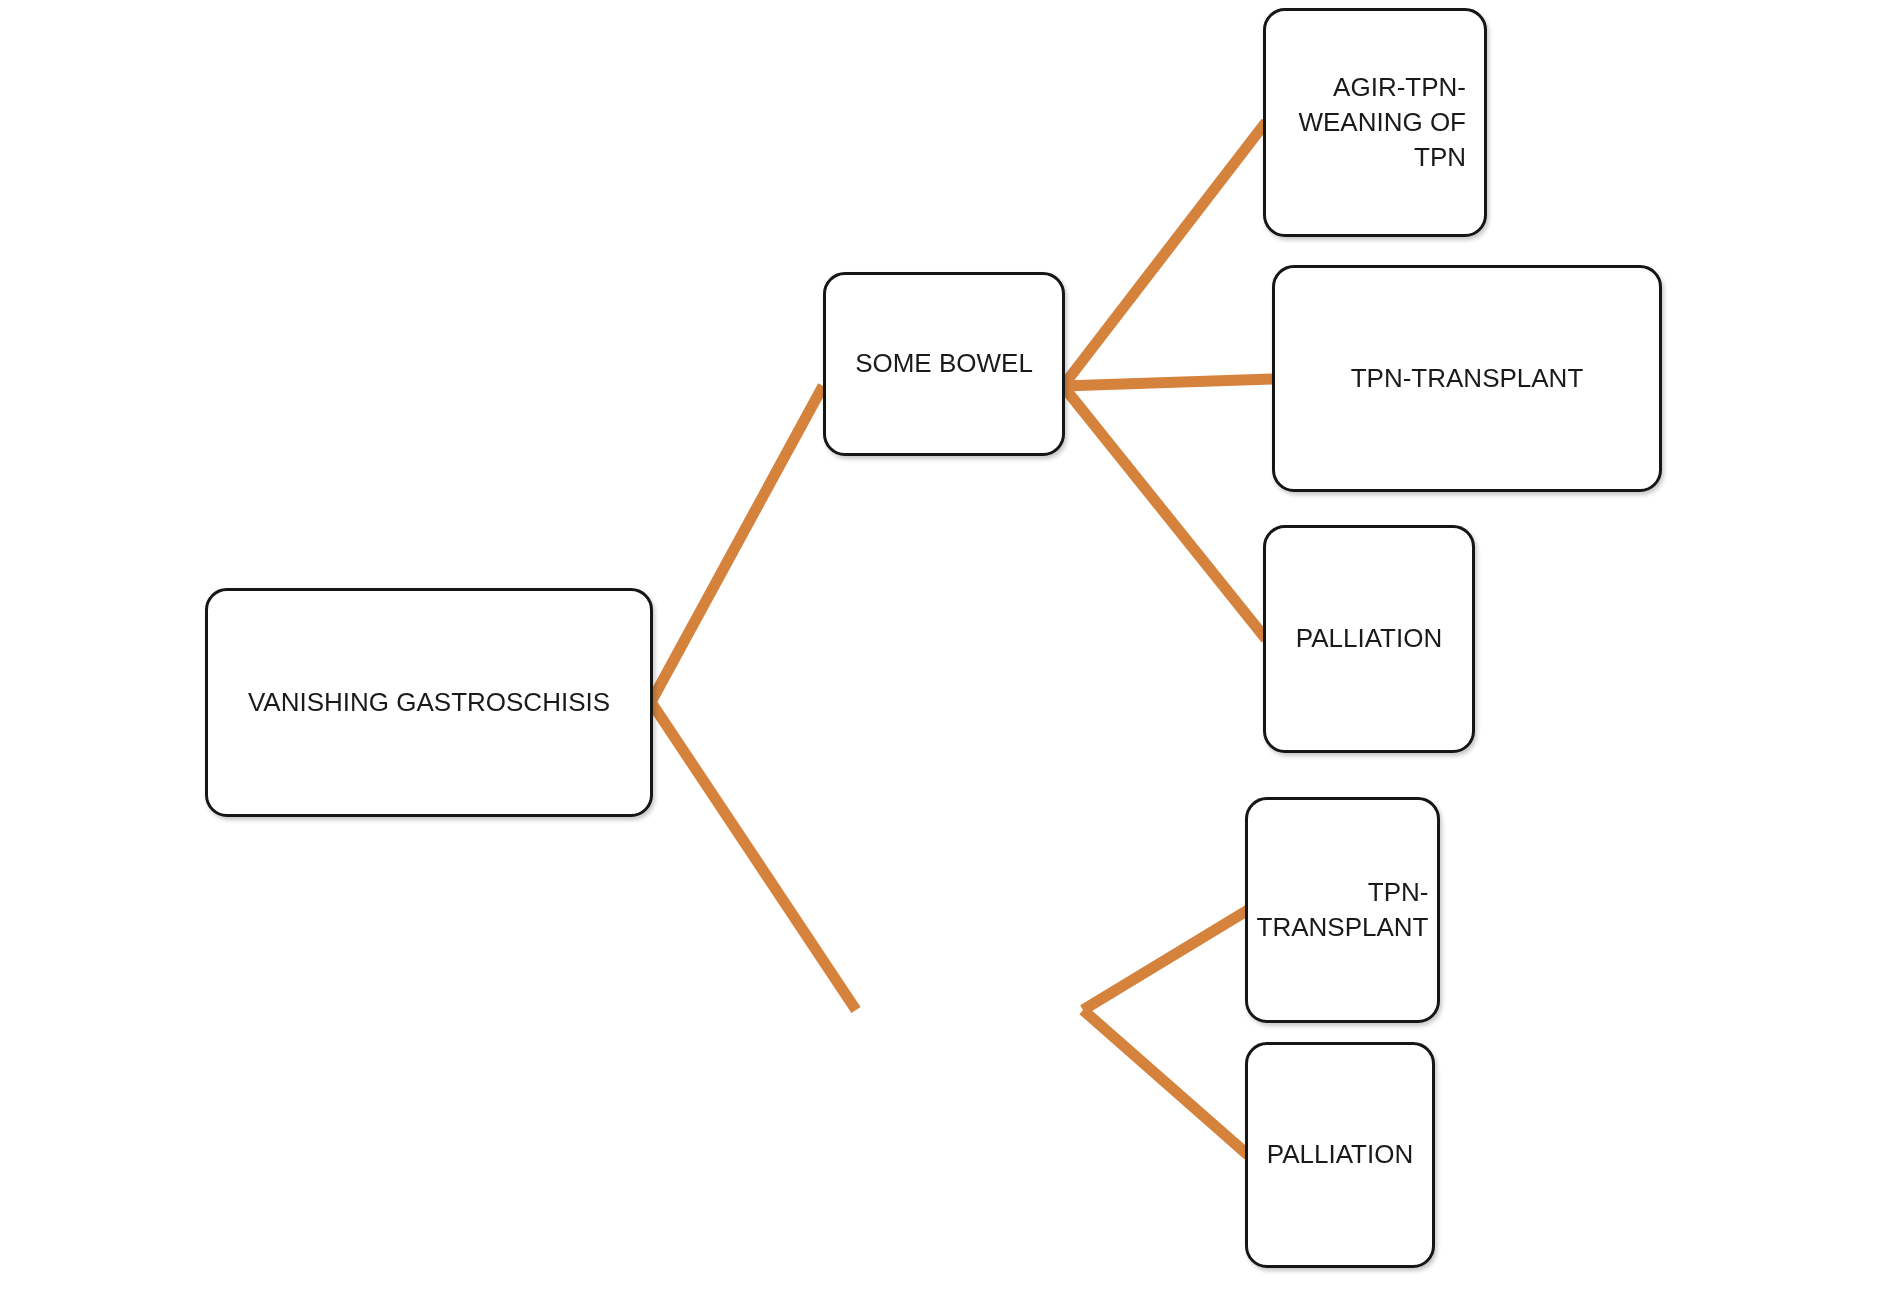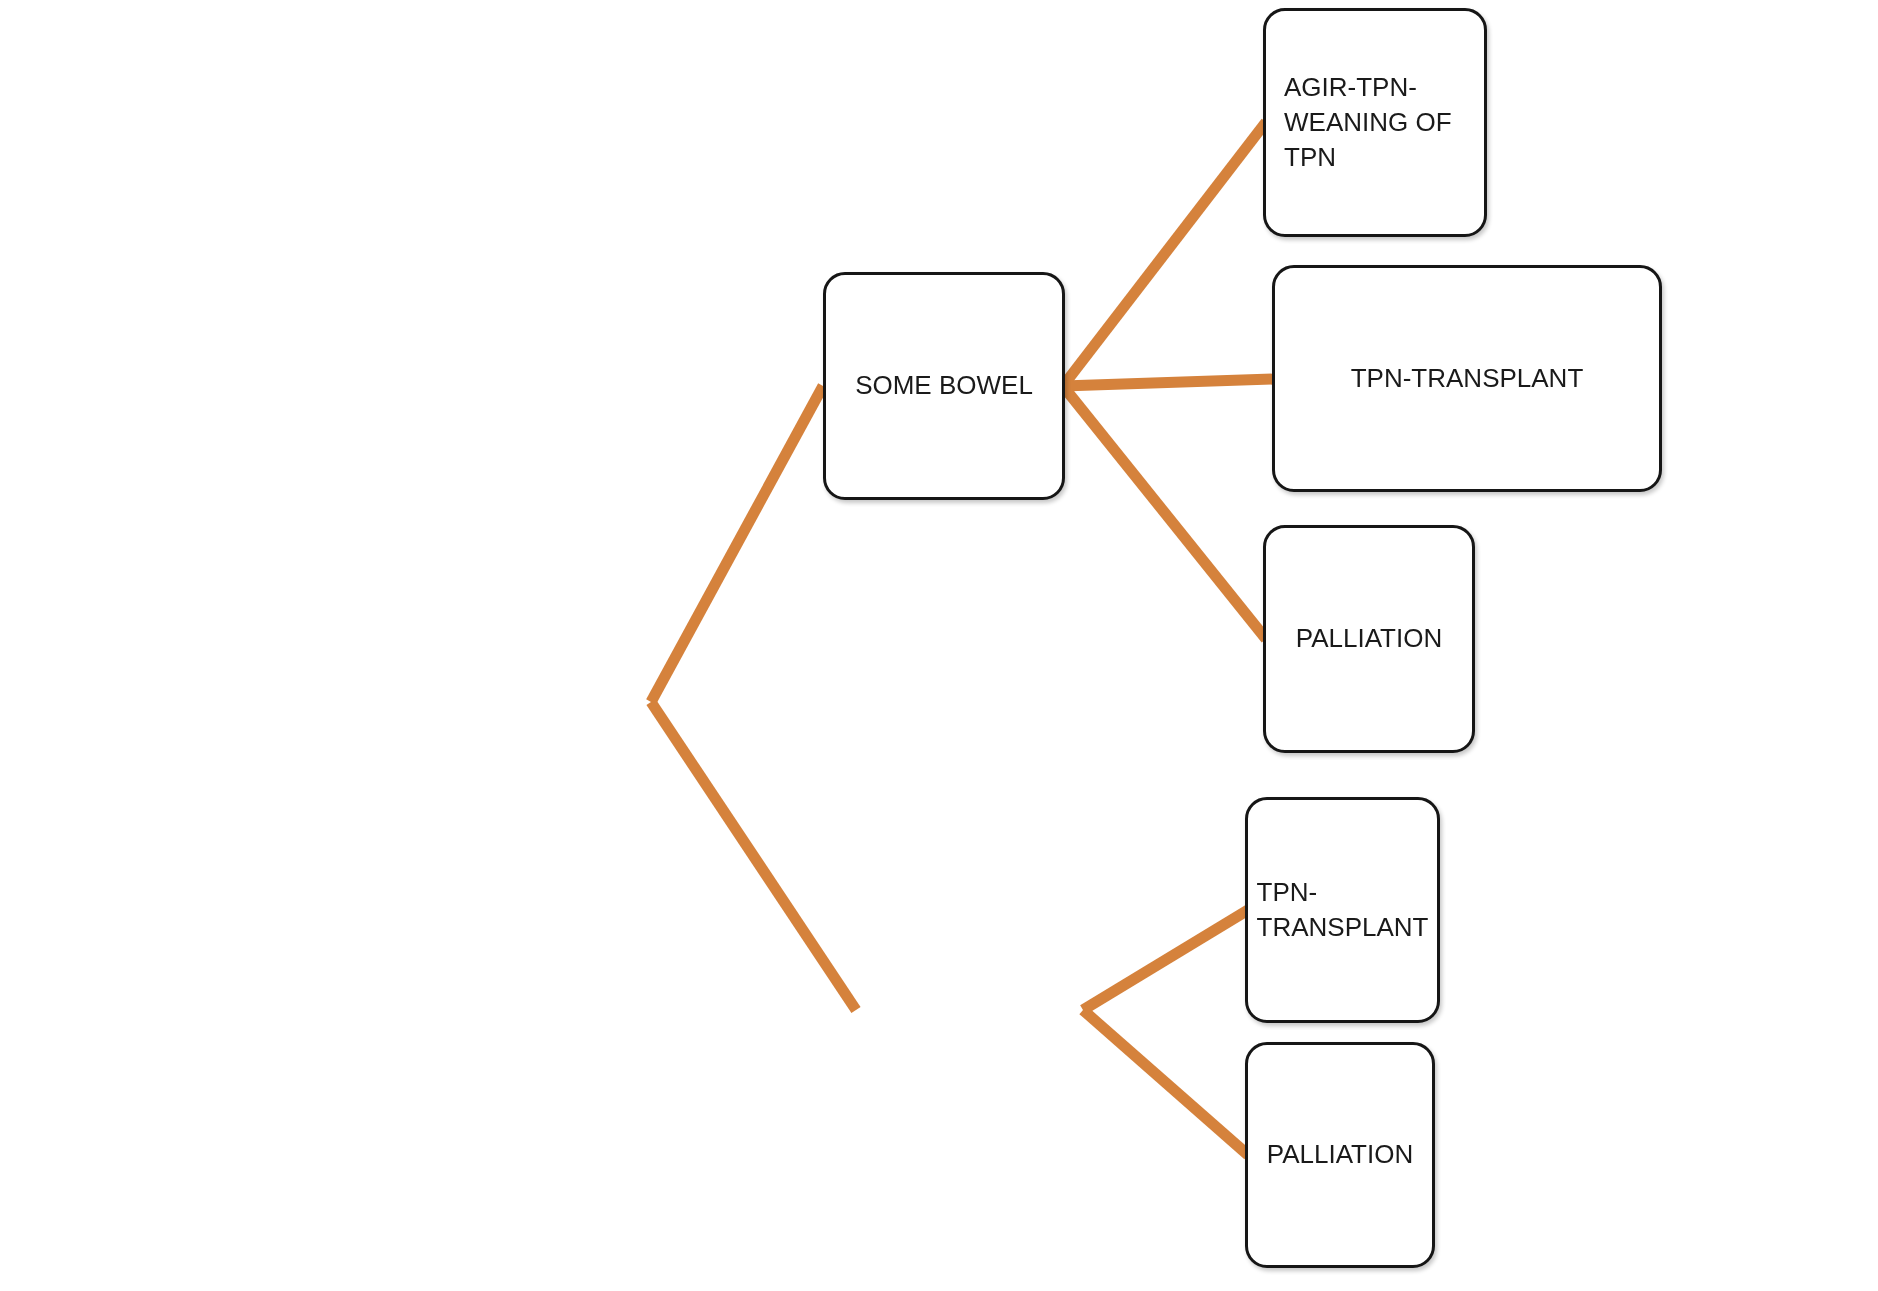--- a/index.html
+++ b/index.html
@@ -25,29 +25,29 @@
   .node {
     position: absolute;
     box-sizing: border-box;
     background: #ffffff;
     border: 3px solid #161616;
     border-radius: 22px;
     box-shadow: 2px 3px 4px rgba(0,0,0,0.22);
     display: flex;
     align-items: center;
     justify-content: center;
-    text-align: left;
+    text-align: right;
     color: #1a1a1a;
     font-size: 26px;
     line-height: 1.35;
     padding: 10px 18px;
   }
   
   .n-root        { left: 205px;  top: 588px;  width: 448px; height: 229px; }
-  .n-some-bowel  { left: 823px;  top: 272px;  width: 242px; height: 228px; }
+  .n-some-bowel  { left: 823px;  top: 272px;  width: 242px; height: 184px; }
   .n-agir        { left: 1263px; top: 8px;    width: 224px; height: 229px; }
   .n-tpn-top     { left: 1272px; top: 265px;  width: 390px; height: 227px; }
   .n-pall-top    { left: 1263px; top: 525px;  width: 212px; height: 228px; }
   .n-very-min    { left: 852px;  top: 897px;  width: 233px; height: 225px; }
   .n-tpn-bottom  { left: 1245px; top: 797px;  width: 195px; height: 226px; }
   .n-pall-bottom { left: 1245px; top: 1042px; width: 190px; height: 226px; }
 </style>
 </head>
 <body>
 
@@ -58,20 +58,23 @@
       <line x1="651" y1="702" x2="823" y2="386"></line>
       <line x1="651" y1="702" x2="856" y2="1010"></line>
       <line x1="1063" y1="386" x2="1266" y2="122"></line>
       <line x1="1063" y1="386" x2="1275" y2="379"></line>
       <line x1="1063" y1="386" x2="1266" y2="639"></line>
       <line x1="1083" y1="1010" x2="1248" y2="910"></line>
       <line x1="1083" y1="1010" x2="1248" y2="1155"></line>
     </g>
   </svg>
 
+  <div class="node n-root">
+    <span>VANISHING GASTROSCHISIS</span>
+  </div>
 
   <div class="node n-some-bowel">
     <span>SOME BOWEL</span>
   </div>
 
   <div class="node n-agir">
     <span>AGIR-TPN-WEANING OF TPN</span>
   </div>
 
   <div class="node n-tpn-top">

